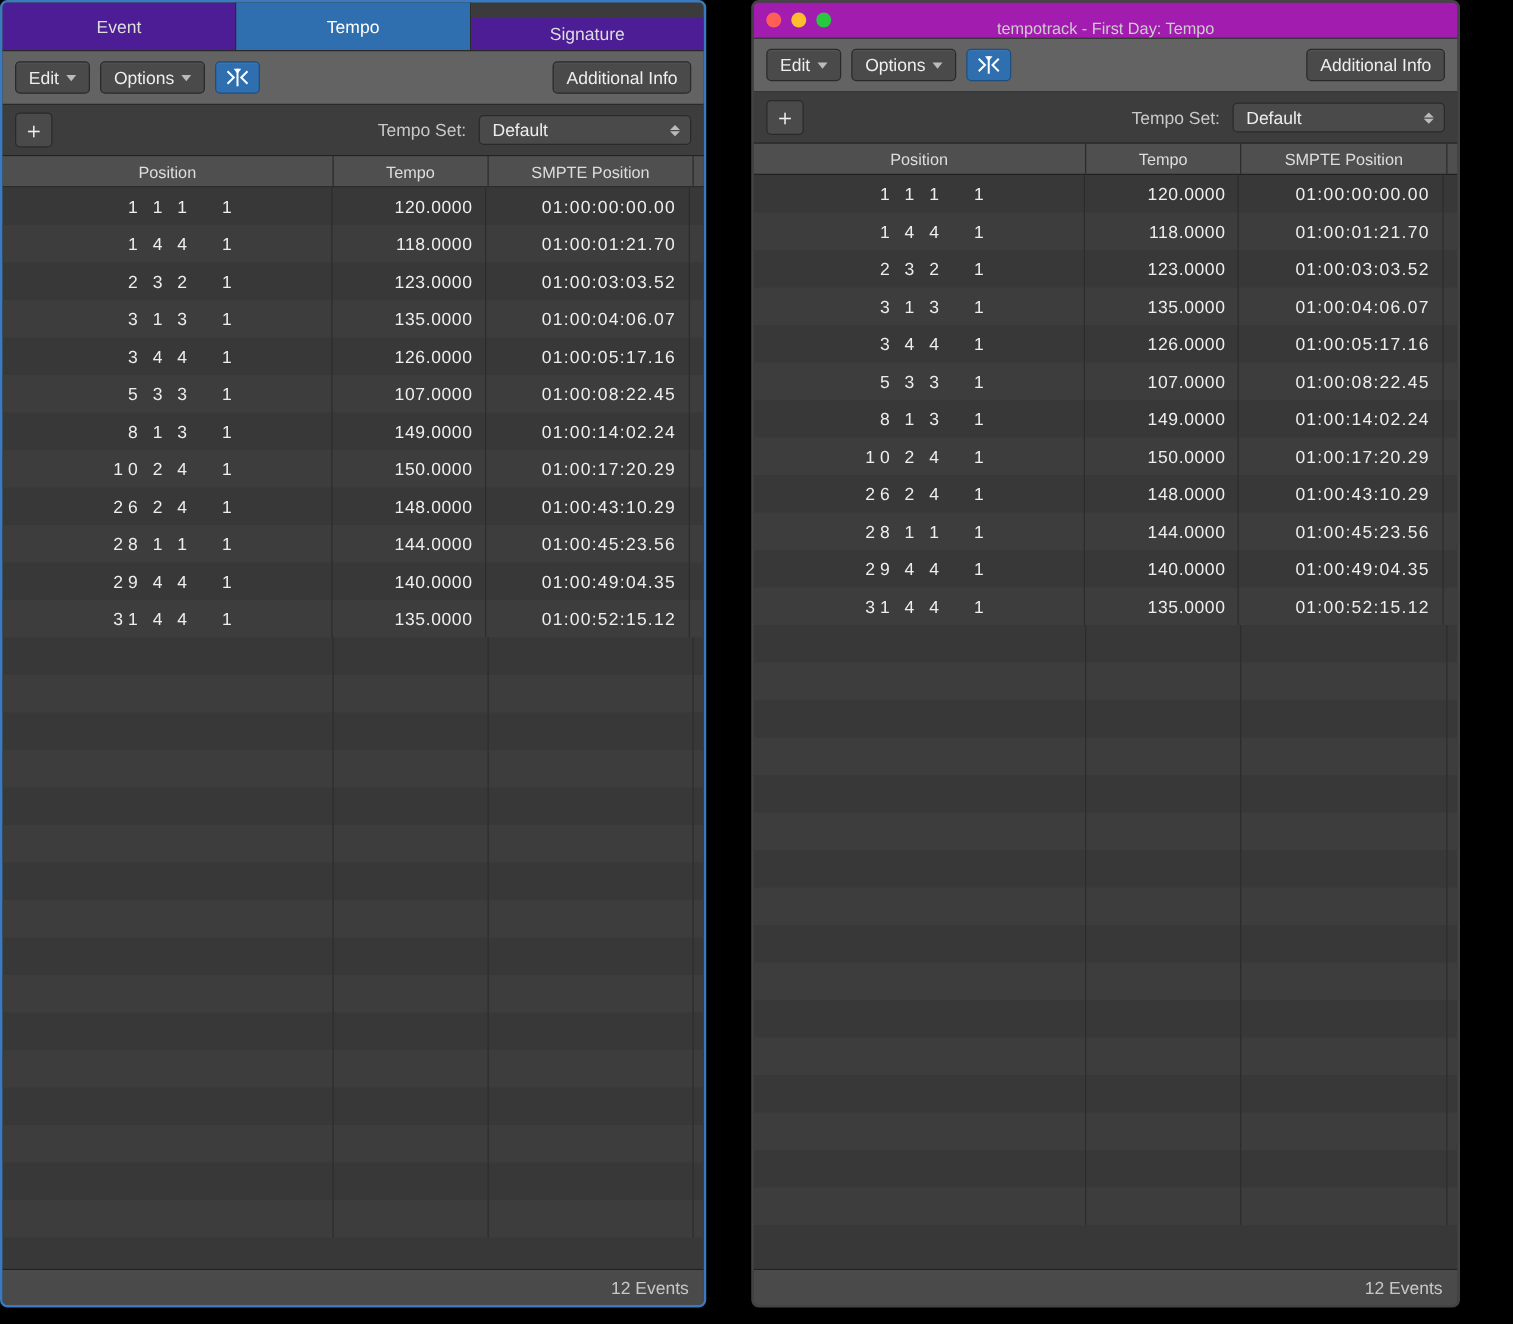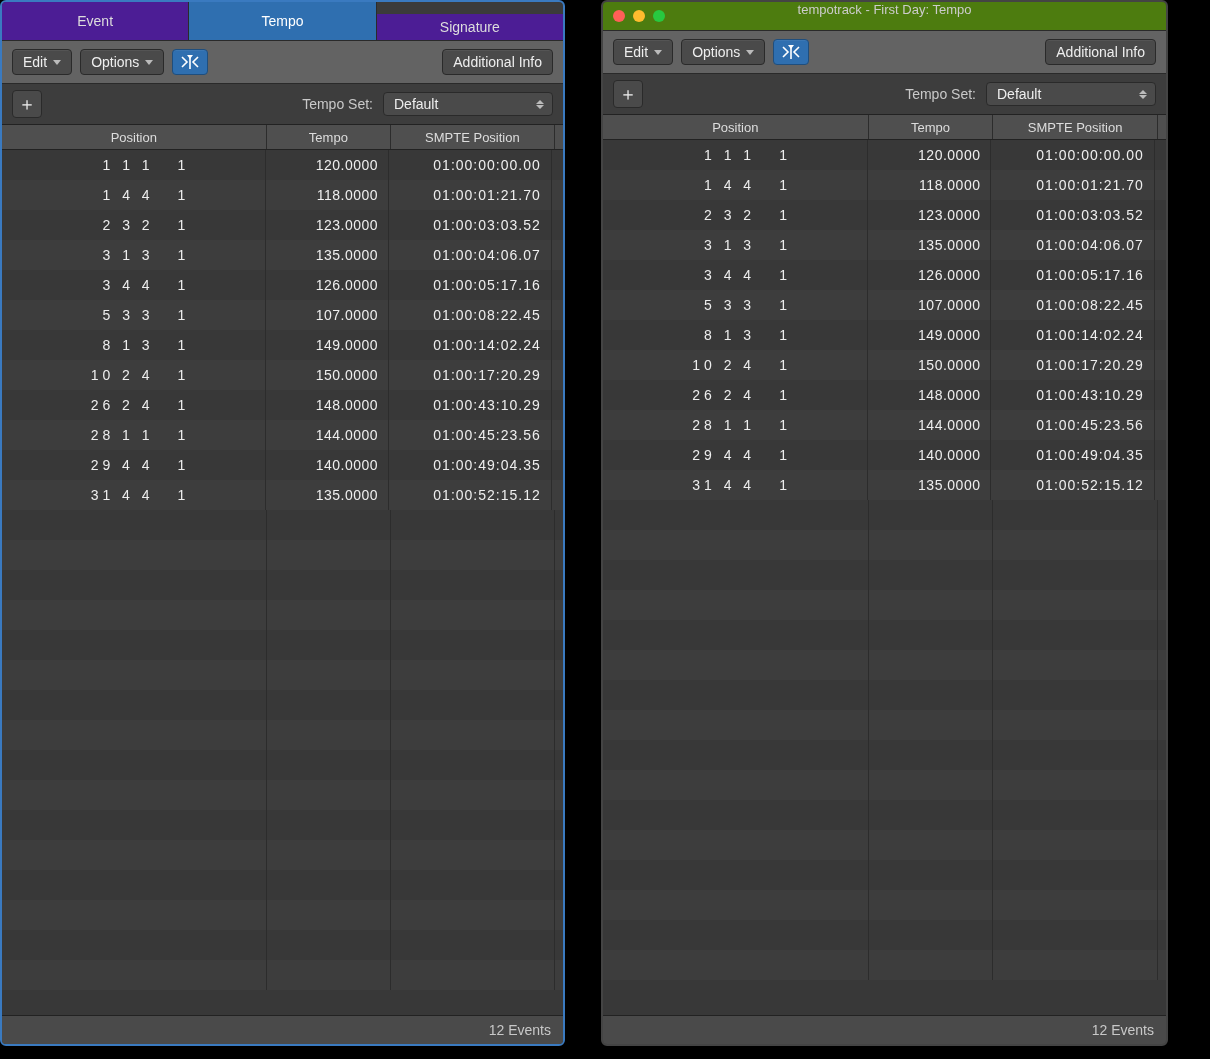--- a/index.html
+++ b/index.html
@@ -6,21 +6,21 @@
   .canvas{width:1210px;height:1059px;display:flex;gap:36px;padding:0;background:#000;}
   .window{height:1042px;display:flex;flex-direction:column;border:2px solid #3a7ac0;border-radius:6px;overflow:hidden;background:#3b3b3b;box-shadow:0 0 0 1px #000;}
   .window.left{width:561px;}
   .window.right{width:563px;border-color:#444;}
   
   .tabs{display:flex;height:38px;}
   .tab{flex:1;display:flex;align-items:center;justify-content:center;background:#4c1d95;border-right:1px solid #2b2b2b;color:#ddd;font-size:14px;cursor:default;}
   .tab:last-child{border-right:none;margin-top:12px;}
   .tab.active{background:#2f6fb0;color:#fff;}
   
-  .titlebar{height:28px;display:flex;align-items:flex-start;background:#4d7c0f;position:relative;}
+  .titlebar{height:28px;display:flex;align-items:flex-end;background:#a21caf;position:relative;}
   .traffic{display:flex;gap:8px;position:absolute;left:10px;top:50%;transform:translateY(-50%);}
   .tlight{width:12px;height:12px;border-radius:50%;}
   .tl-close{background:#ff5f57;}
   .tl-min{background:#febc2e;}
   .tl-max{background:#28c840;}
   .titlebar-title{flex:1;text-align:center;color:#ccc;font-size:13px;}
   
   .toolbar{display:flex;align-items:center;gap:8px;padding:8px 10px;background:#636363;border-top:1px solid #2a2a2a;border-bottom:1px solid #2a2a2a;}
   .btn{display:flex;align-items:center;gap:6px;background:#4a4a4a;border:1px solid #2a2a2a;border-radius:4px;padding:4px 10px;color:#eee;font-size:14px;cursor:default;box-shadow:inset 0 1px 0 rgba(255,255,255,.06);}
   .caret{width:0;height:0;border-left:4px solid transparent;border-right:4px solid transparent;border-top:5px solid #bbb;}

